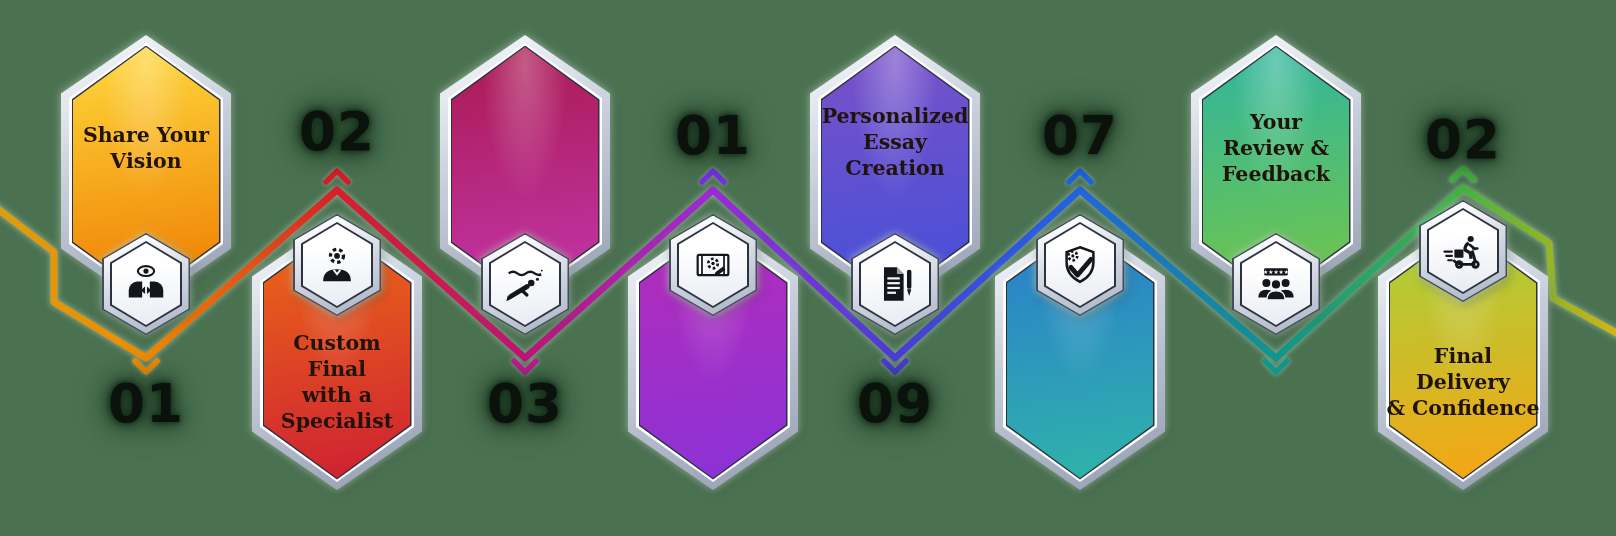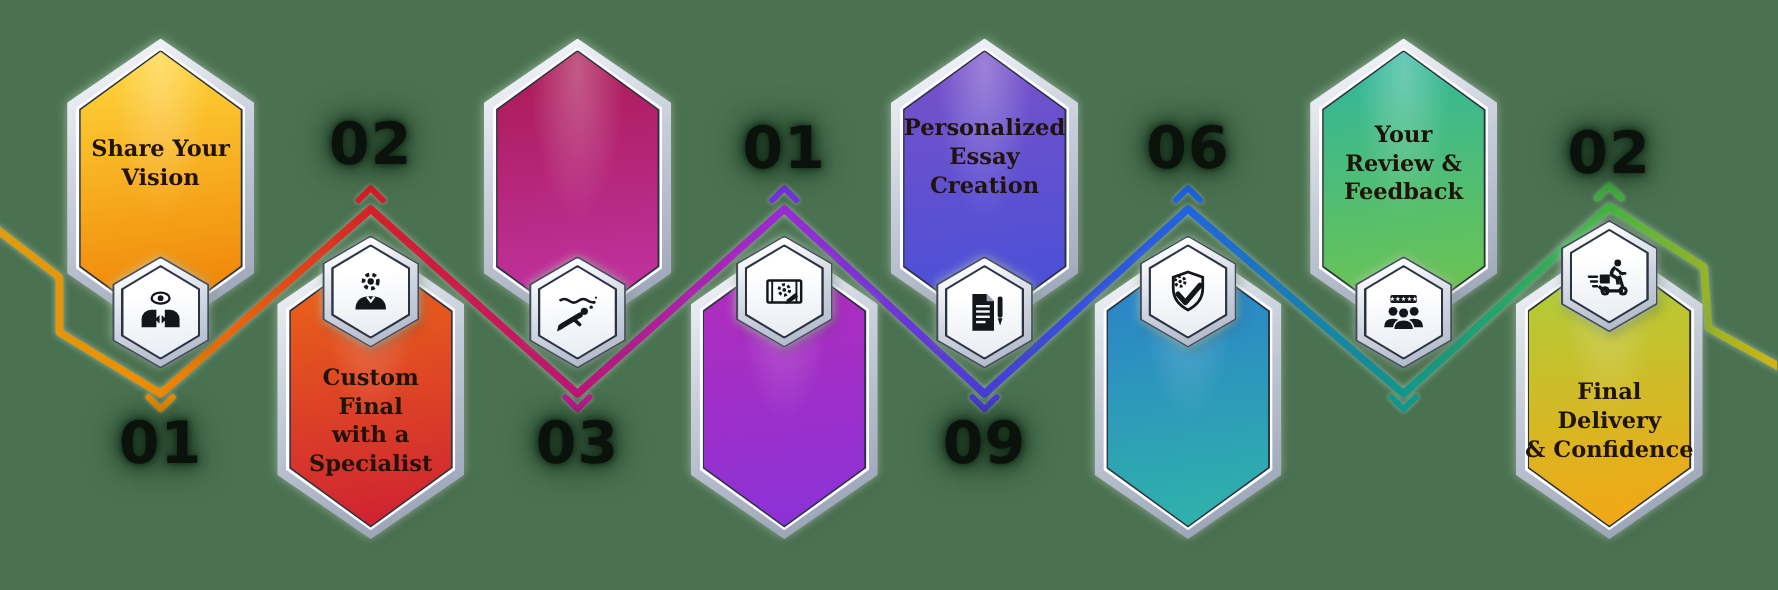--- a/index.html
+++ b/index.html
@@ -217,21 +217,21 @@
       <div class="hi ih-metal"></div>
       <div class="hi ih-dark"></div>
       <div class="hi ih-white"></div>
       <svg class="glyph" viewBox="0 0 48 48">
         <path d="M24,5.5 L38,10.5 v10.5 q0,13.5 -14,20.5 q-14,-7 -14,-20.5 V10.5 z" fill="none" stroke="#14161c" stroke-width="2.6"></path>
         <circle cx="16.5" cy="14.5" r="4.6" fill="none" stroke="#14161c" stroke-width="2.8" stroke-dasharray="2.6 2.2"></circle>
         <circle cx="16.5" cy="14.5" r="1.6" fill="#14161c"></circle>
         <path d="M14.5,26.5 l7,8 14,-16.5" fill="none" stroke="#14161c" stroke-width="5" stroke-linecap="round" stroke-linejoin="round"></path>
       </svg>
     </div>
-    <div class="num" style="left:1010px;top:104px">06</div>
+    <div class="num" style="left:1010px;top:104px">07</div>
   </div>
 
   <div class="pod" style="--c1: #2db5a0; --c2: #75c646; --accent: #11968c;">
     <div class="bighex" style="left:1191px;top:35px">
       <div class="hx bh-metal"></div>
       <div class="hx bh-white"></div>
       <div class="hx bh-dark"></div>
       <div class="hx bh-fill"></div>
     </div>
     <div class="title" style="left:1198px;top:86px">Your

